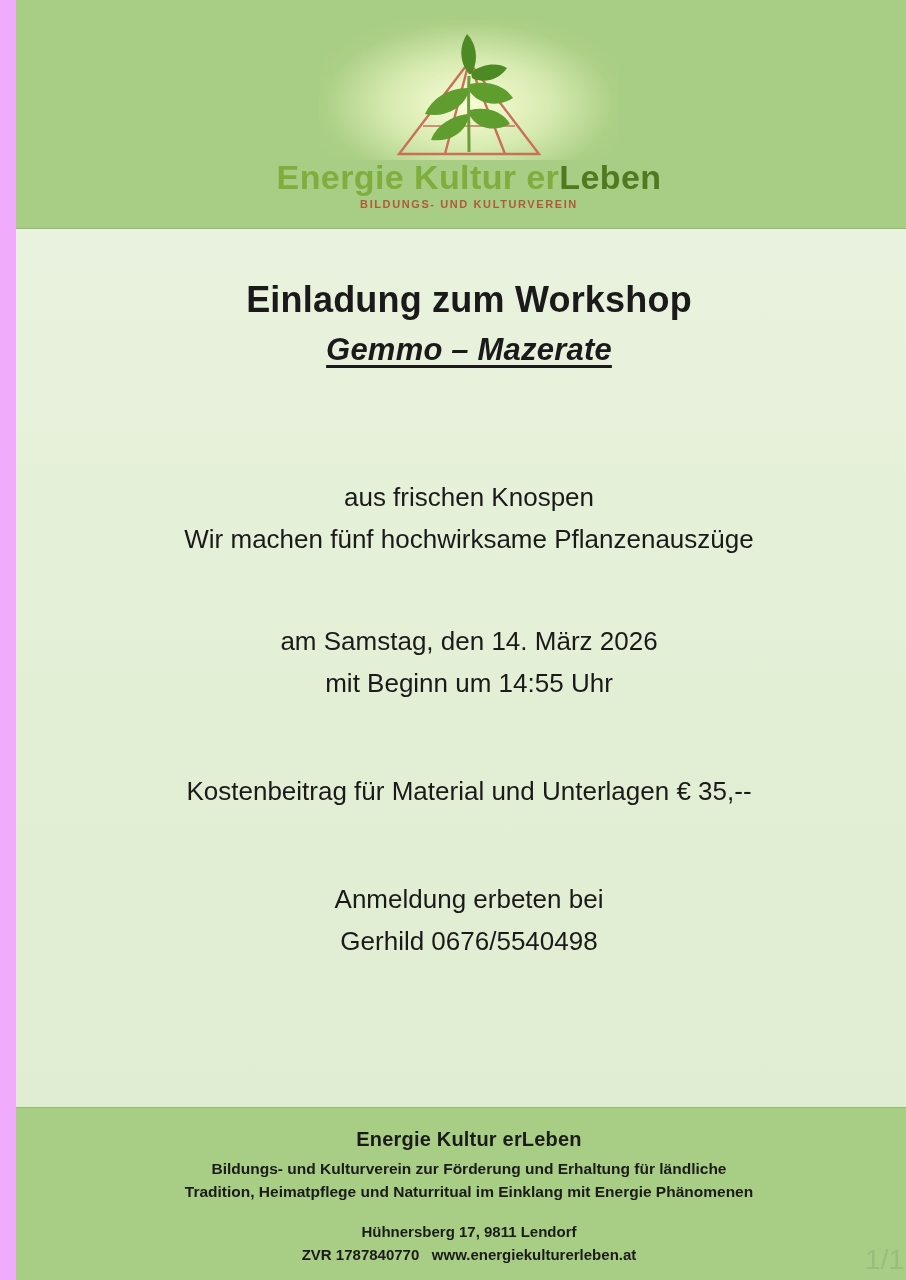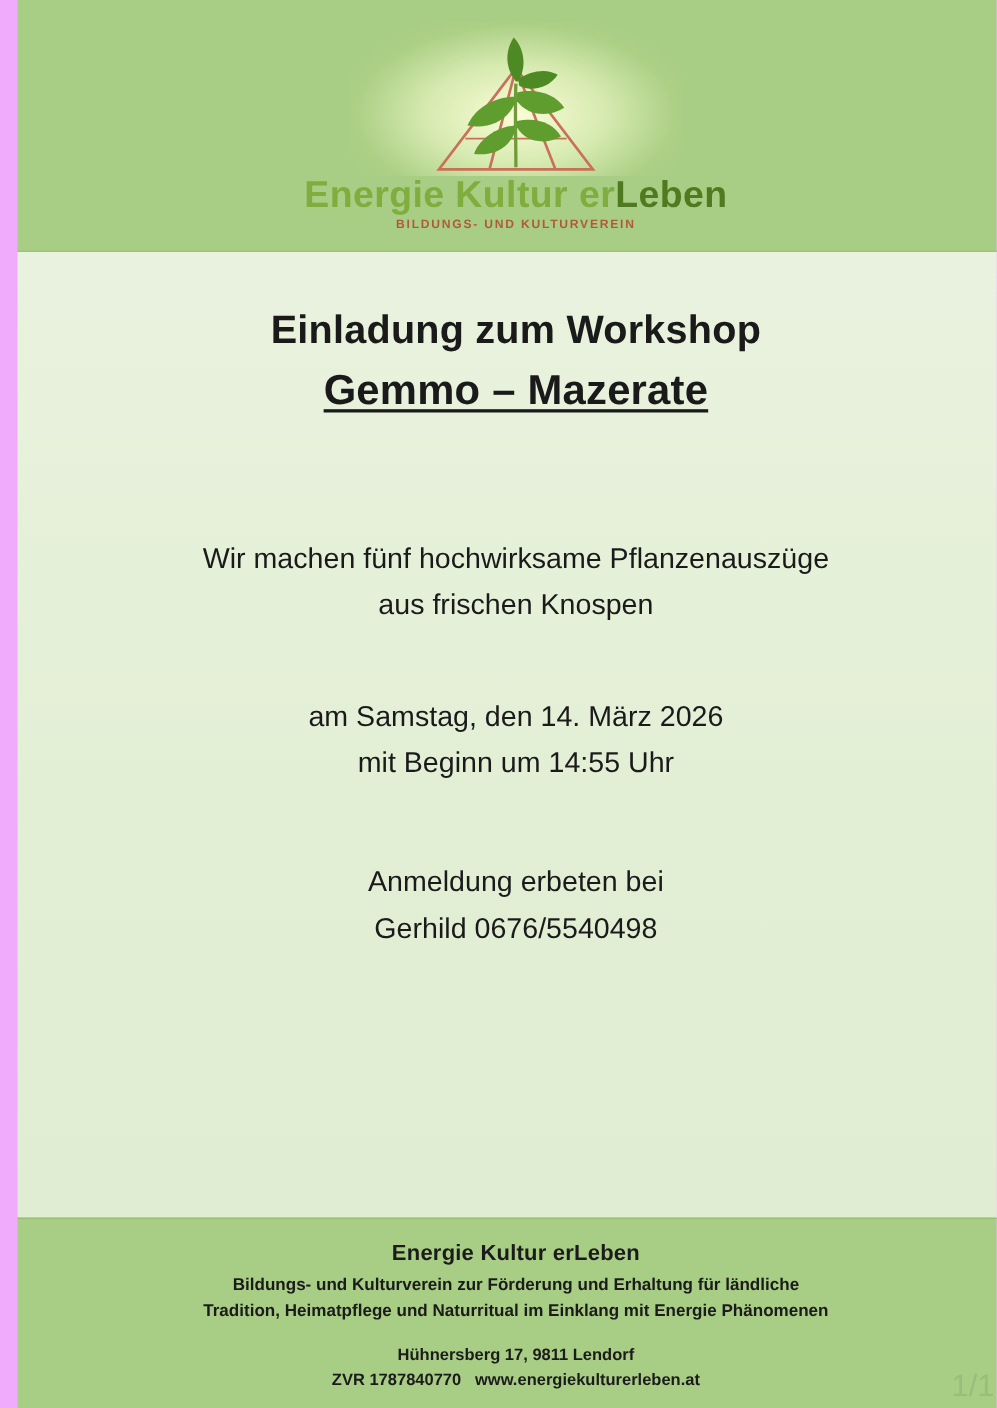--- a/index.html
+++ b/index.html
@@ -94,26 +94,27 @@
   .title-block {
     padding-top: 44px;
   }
   .title-line1 {
     font-size: 36px;
     font-weight: bold;
     line-height: 1.5;
     letter-spacing: 0.2px;
   }
   .title-line2 {
-    font-size: 38px;
+    font-size: 31px;
     font-weight: bold;
     line-height: 1.5;
     letter-spacing: 0.2px;
     text-decoration: underline;
     text-underline-offset: 5px;
+    font-style: italic;
   }
 
   .para {
     font-size: 26px;
     line-height: 1.62;
     font-weight: normal;
   }
 
   .block-intro { margin-top: 102px; }
   .block-date { margin-top: 60px; }
@@ -199,29 +200,32 @@
   </div>
 
   <div class="content">
 
     <div class="title-block">
       <div class="title-line1">Einladung zum Workshop</div>
       <div class="title-line2">Gemmo – Mazerate</div>
     </div>
 
     <div class="block-intro">
+      <div class="para">aus frischen Knospen</div>
       <div class="para">Wir machen fünf hochwirksame Pflanzenauszüge</div>
-      <div class="para">aus frischen Knospen</div>
     </div>
 
     <div class="block-date">
       <div class="para"><span>am Samstag, den </span><span class="b">14. März 2026</span></div>
       <div class="para"><span>mit Beginn um </span><span class="b">14:55 Uhr</span></div>
     </div>
 
+    <div class="block-cost">
+      <div class="para">Kostenbeitrag für Material und Unterlagen € 35,--</div>
+    </div>
 
     <div class="block-contact">
       <div class="para">Anmeldung erbeten bei</div>
       <div class="para">Gerhild 0676/5540498</div>
     </div>
 
   </div>
 
   <div class="footer">
     <div class="footer-name">Energie Kultur erLeben</div>

